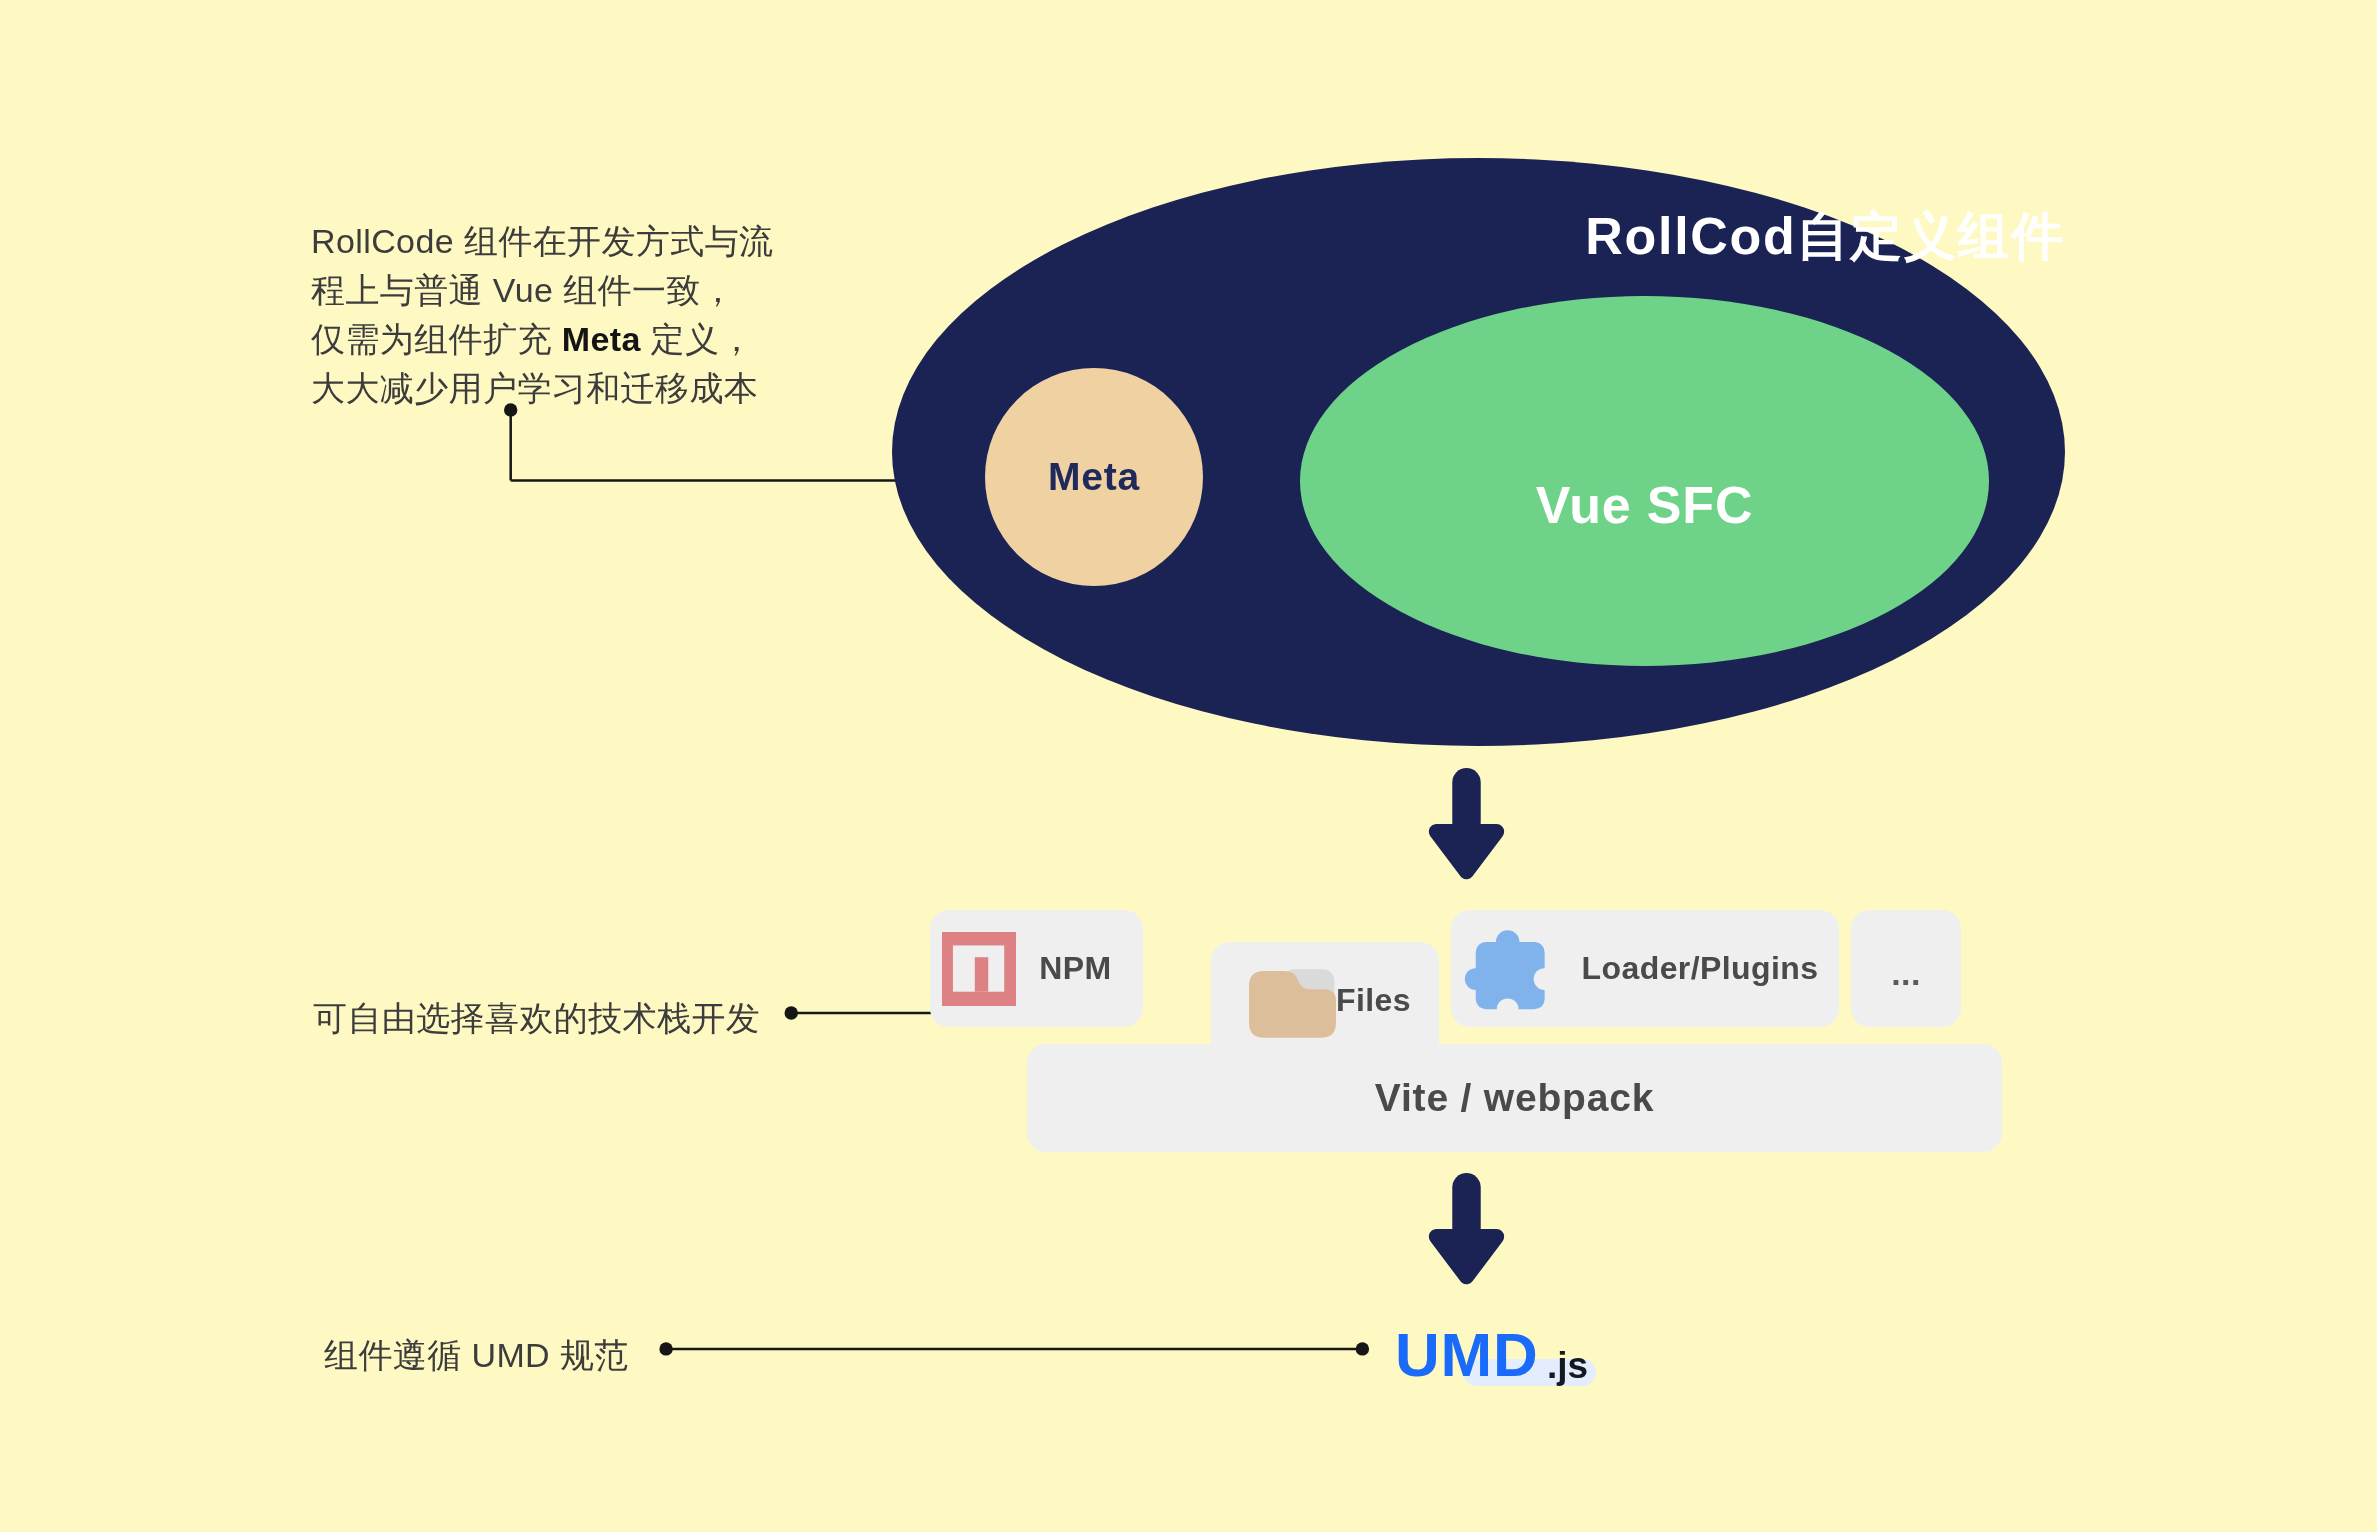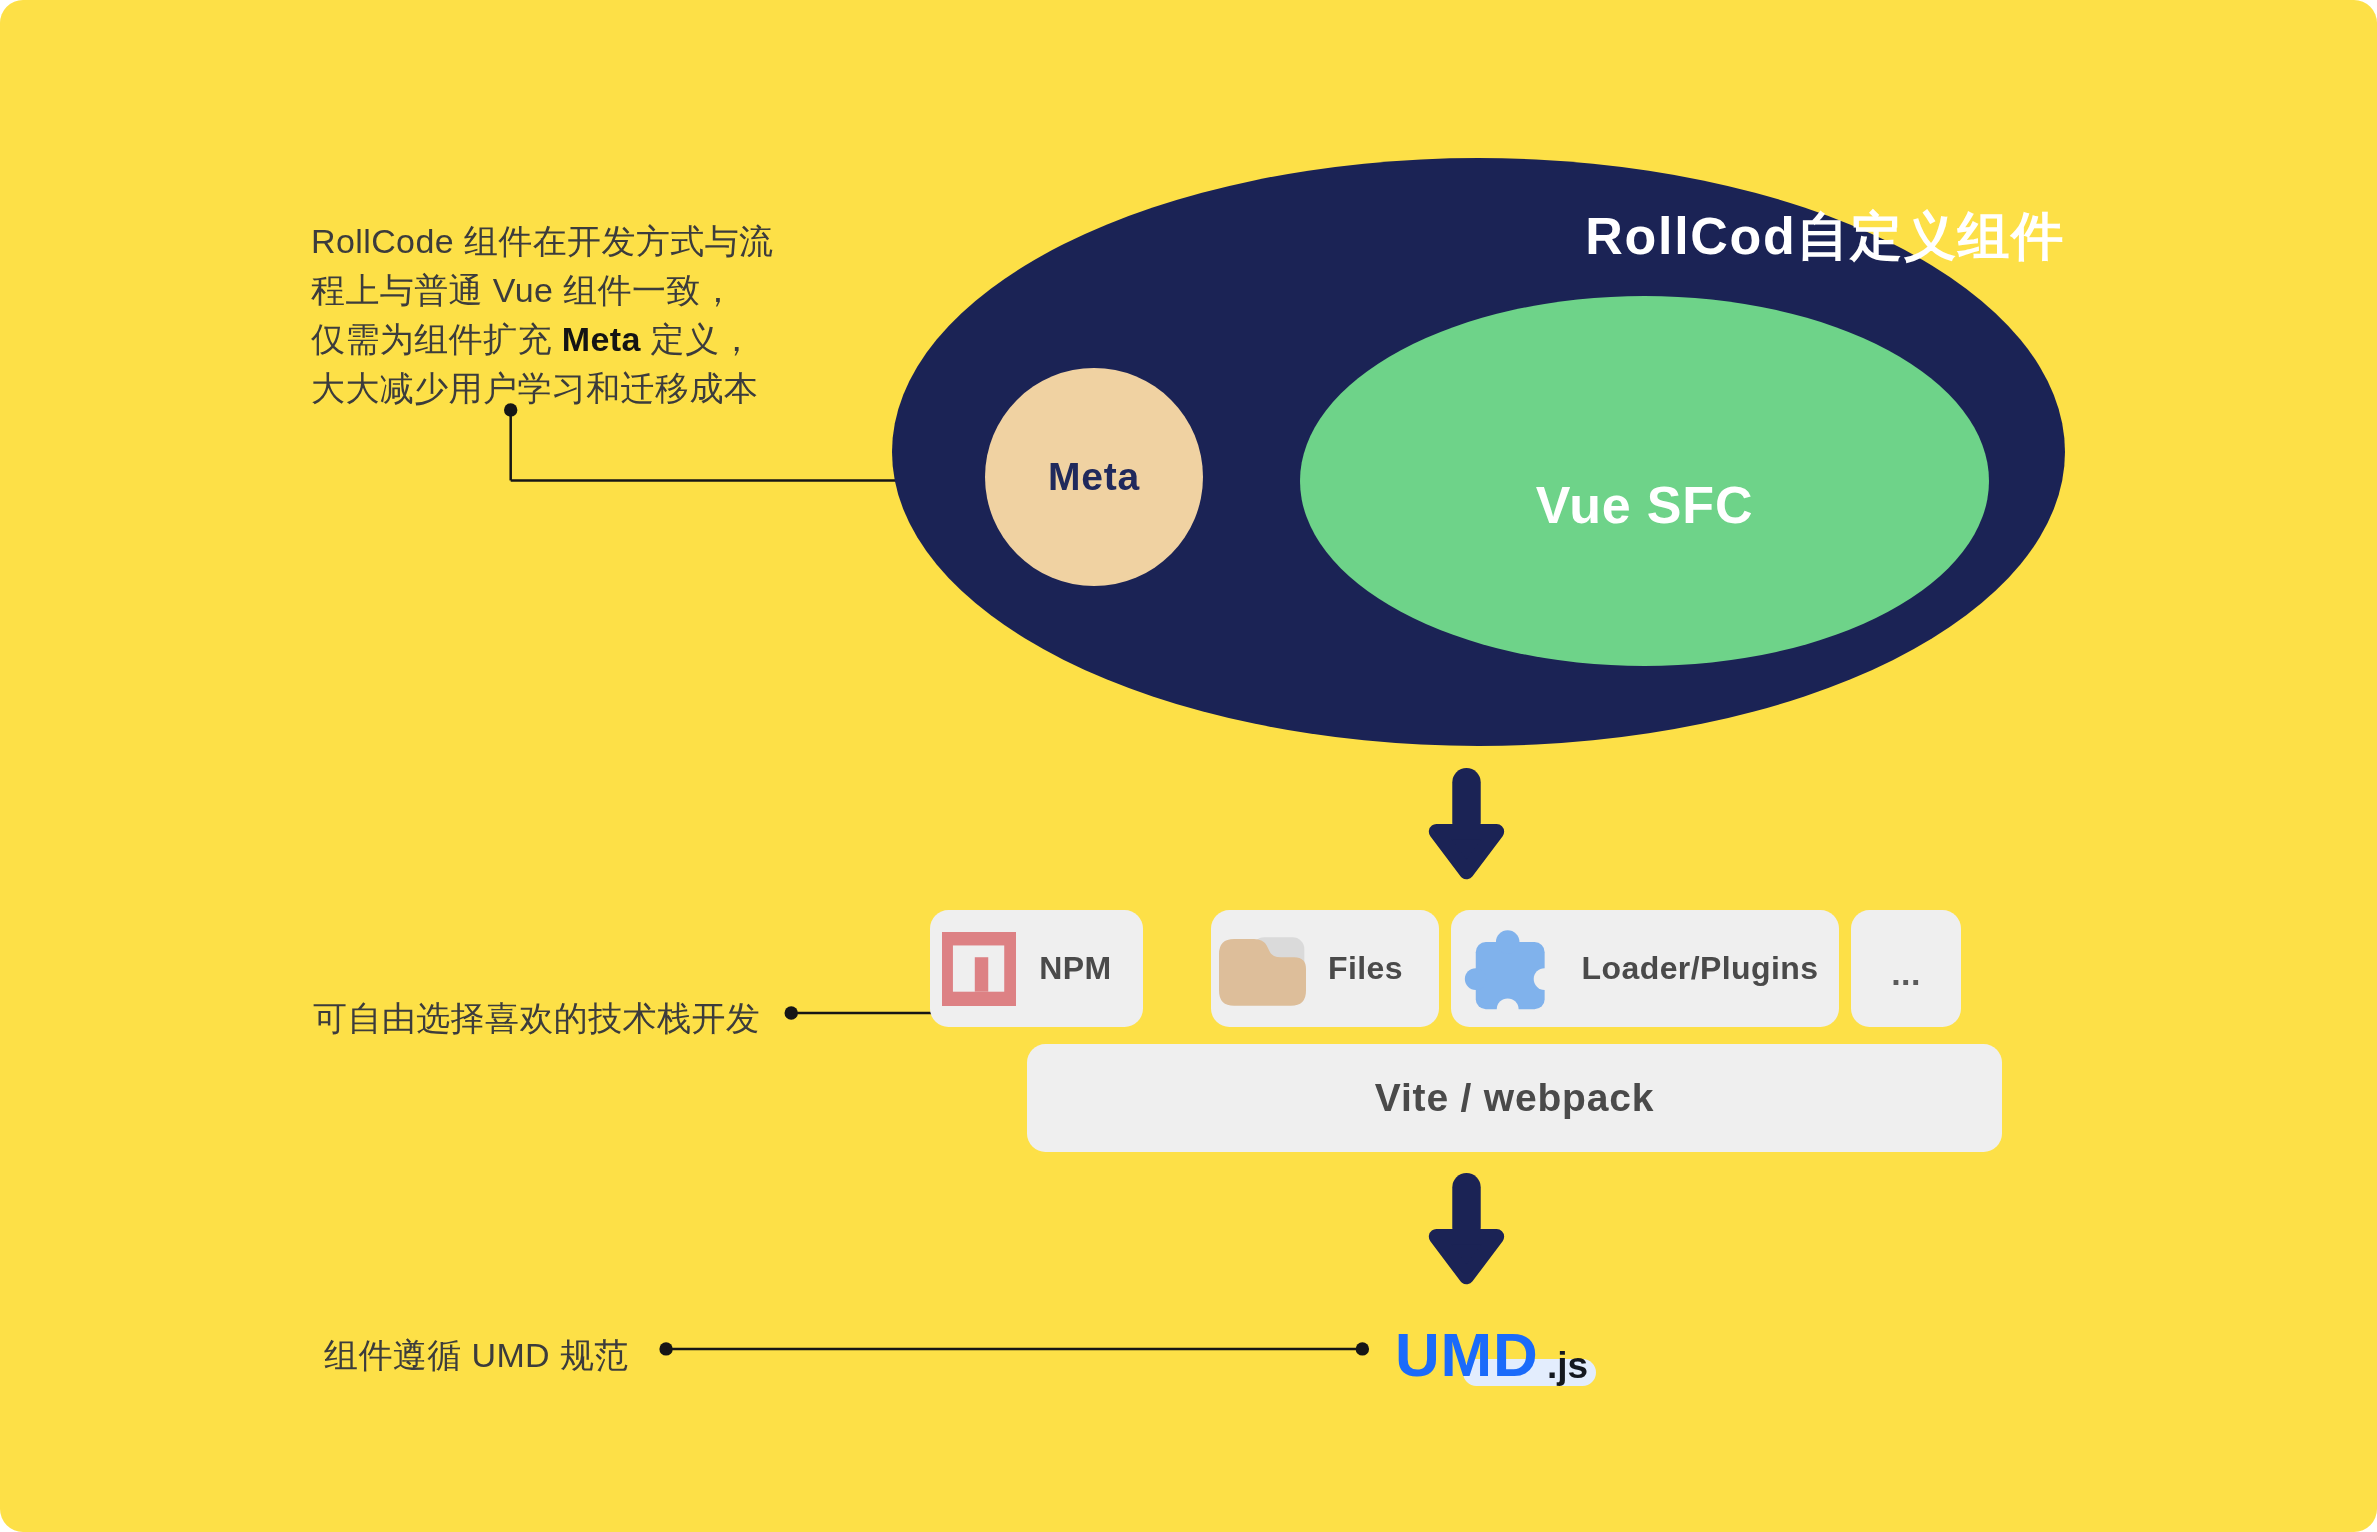--- a/index.html
+++ b/index.html
@@ -1,18 +1,18 @@
 <!DOCTYPE html>
 <html style="--navy: #1b2355; --green: #6ed389; --tan: #f0d2a2; --tan_text: #20295c; --box_bg: #efefef; --box_text: #4a4a4a; --npm_red: #dd8184; --folder_tan: #ddbe9a; --folder_gray: #dadada; --puzzle_blue: #80b2ec; --umd_blue: #1b6bfa; --umd_js: #14181f; --umd_pill: #e3edfd; --annotation_text: #3c3c3c; --connector: #161616;font-size:13.4px"><head>
 <meta charset="utf-8">
 <style>
   html,body{margin:0;padding:0;}
   body{width:2377px;height:1532px;background:#ffffff;}
-  .canvas{position:relative;width:2377px;height:1532px;background:#fde047;overflow:hidden;
-          font-family:"Liberation Sans","DejaVu Sans",sans-serif;border-radius:23px;}
+  .canvas{position:relative;width:2377px;height:1532px;background:#fef9c3;overflow:hidden;
+          font-family:"Liberation Sans","DejaVu Sans",sans-serif;}
 
   
   .annotation{position:absolute;font-size:34px;line-height:49px;font-weight:300;
               color:var(--annotation_text);letter-spacing:0.4px;white-space:nowrap;}
   .annotation .bold{font-weight:700;color:#141414;}
 
   
   .connectors{position:absolute;left:0;top:0;pointer-events:none;}
 
   
@@ -28,21 +28,21 @@
   .vue-label{color:#ffffff;font-size:52px;font-weight:700;letter-spacing:0.8px;margin-top:48px;}
 
   
   .big-arrow{position:absolute;width:91px;height:113px;}
 
   
   .tool-box{position:absolute;top:910px;height:117px;background:var(--box_bg);
             border-radius:18.5px;display:flex;align-items:center;box-sizing:border-box;}
   .tool-label{font-size:32px;font-weight:600;color:var(--box_text);letter-spacing:0.4px;}
   .box-npm{left:930px;width:213px;padding-left:11.8px;gap:23.5px;}
-  .box-files{left:1211px;width:228px;padding-left:8px;gap:22px;}
+  .box-files{left:1211px;width:228px;padding-left:38px;margin-top:32px;}
   .box-loader{left:1451px;width:388px;padding-left:12.6px;gap:34px;}
   .box-more{left:1851px;width:110px;justify-content:center;}
   .box-more .tool-label{font-size:34px;font-weight:700;color:#5a5a5a;transform:translateY(5px);}
   .vite-bar{position:absolute;left:988px;top:1044px;width:975px;height:108px;background:var(--box_bg);
             border-radius:18.5px;display:flex;align-items:center;justify-content:center;margin-left:39px;}
   .vite-label{font-size:39px;font-weight:600;color:var(--box_text);letter-spacing:0.8px;}
 
   
   .umd-pill{position:absolute;left:1463px;top:1359px;width:133px;height:27px;border-radius:13.4px;
             background:var(--umd_pill);}

